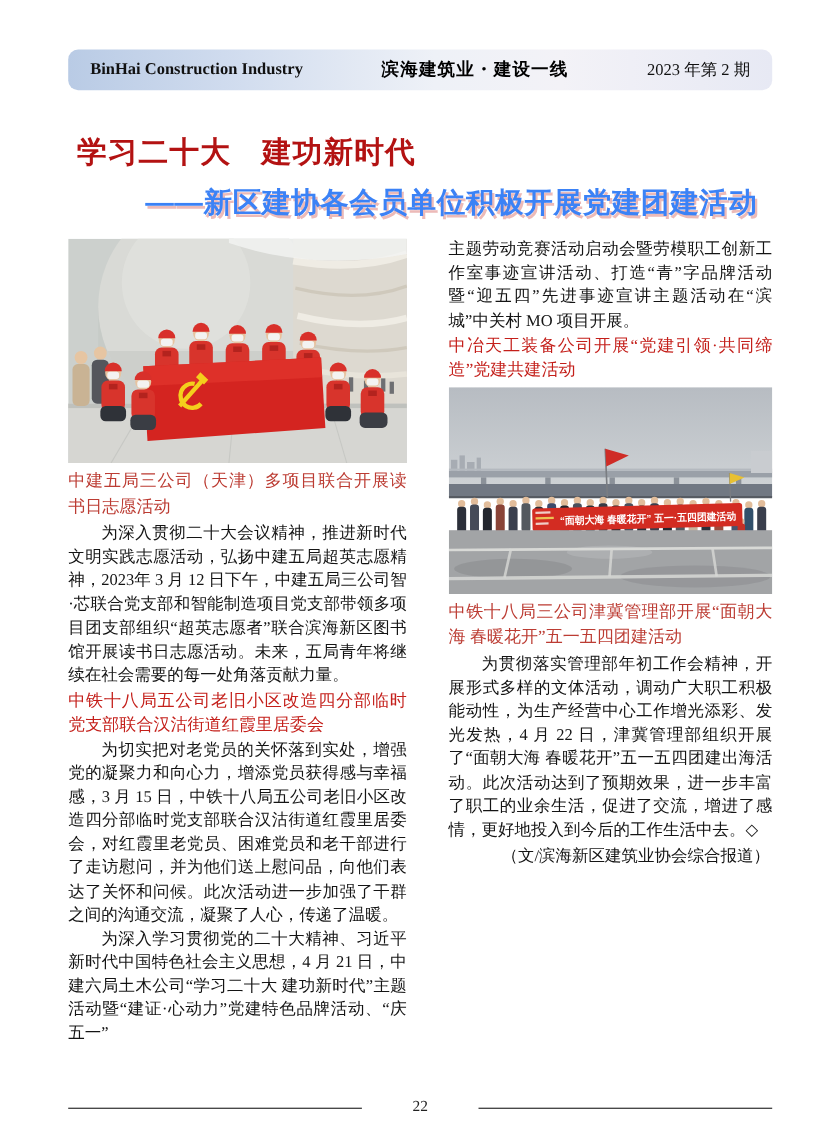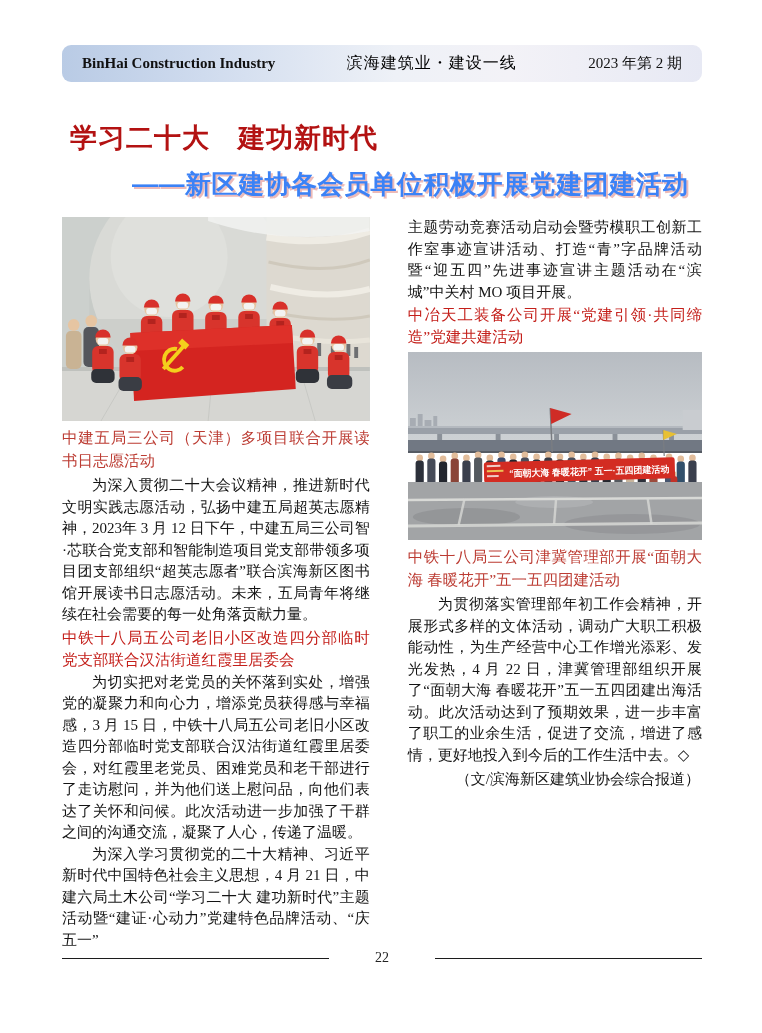--- a/index.html
+++ b/index.html
@@ -9,21 +9,21 @@
     font-family:"Liberation Serif","DejaVu Serif",serif; color:#1a1a1a; overflow:hidden;
   }
   
   .header-bar {
     position:absolute; left:62px; top:45px; width:640px; height:37px;
     border-radius:9px;
     background:linear-gradient(90deg,#b9cbe5 0%,#cfdbee 22%,#eef1f7 52%,#f3f2f7 70%,#e7e9f4 100%);
     display:flex; align-items:center; justify-content:space-between; padding:0 20px;
   }
   .header-left { font-weight:bold; font-size:15px; color:#111; }
-  .header-center { font-weight:normal; font-size:16px; color:#000; font-family:"Liberation Sans","DejaVu Sans",sans-serif; letter-spacing:1px;}
+  .header-center { font-weight:bold; font-size:16px; color:#000; font-family:"Liberation Sans","DejaVu Sans",sans-serif; letter-spacing:1px;}
   .header-right { font-size:15px; color:#111; }
   
   .title-block { position:absolute; left:70px; top:120px; width:630px;
     font-family:"Liberation Sans","DejaVu Sans",sans-serif; }
   .title-main { font-size:27px; font-weight:bold; color:#b31212; letter-spacing:1px; }
   .title-sub  { font-size:26px; font-weight:bold; color:#3b82f6; margin-top:11px; margin-left:62px;
     text-shadow:2px 2px 0 rgba(221,130,125,0.55); letter-spacing:0.5px;}
   
   .columns { position:absolute; left:62px; top:217px; width:640px; height:760px;
     display:flex; gap:22px; }
@@ -31,21 +31,21 @@
   .col.right { width:302px;margin-left:16px; }
   .para { font-size:15px; line-height:21.5px; text-align:justify; text-indent:2em; color:#141414; }
   .para.noindent { text-indent:0; }
   .subhead { font-size:15.5px; line-height:22px; color:#c41f1a; text-align:justify; margin:1px 0; }
   .caption { font-size:15.5px; line-height:23px; color:#bc3c33; margin:5px 0 3px 0; text-align:justify;}
   .byline { font-size:15px; line-height:22px; text-align:right; color:#141414; margin-top:2px; padding-right:2px;}
   .photo { display:block; width:100%; border:0; }
   .photo1 { height:204px; }
   .photo2 { height:188px; margin-top:4px; }
   
-  .footer { position:absolute; left:62px; top:950px; width:640px; display:flex; align-items:center;gap:32px; }
+  .footer { position:absolute; left:62px; top:999px; width:640px; display:flex; align-items:center;gap:32px; }
   .footer .rule { flex:1; height:1px; background:#1c1c1c; }
   .footer .pagenum { margin:0 14px; font-size:14px; color:#222; }
 </style>
 </head>
 <body>
 
 <div class="page">
 
   <div class="header-bar">
     <span class="header-left">BinHai Construction Industry</span>

